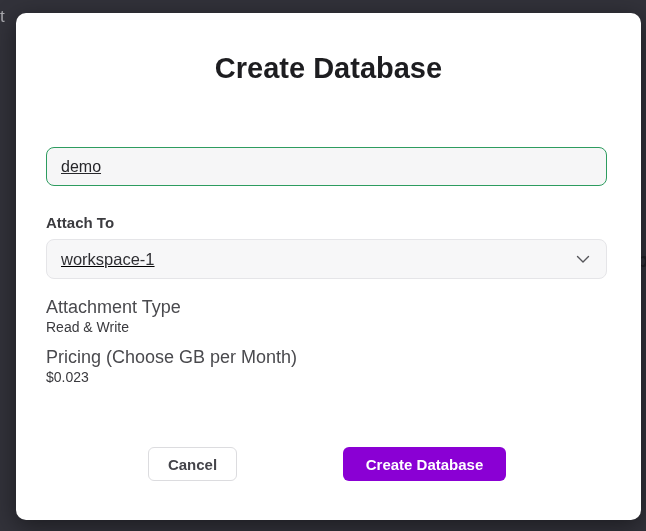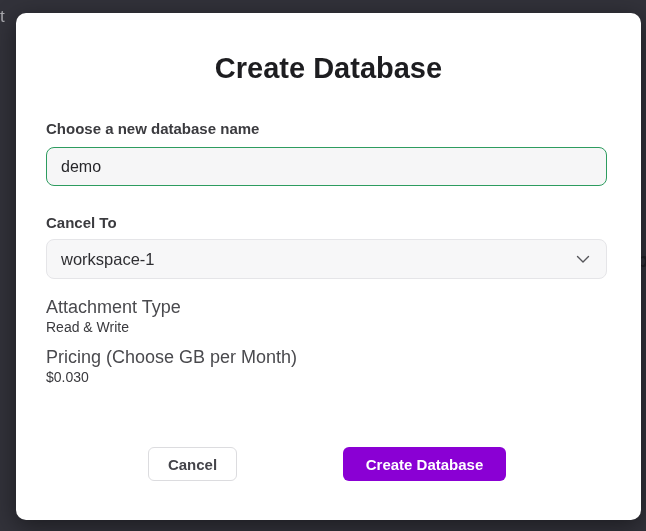--- a/index.html
+++ b/index.html
@@ -72,36 +72,38 @@
     height: 39px;
     box-sizing: border-box;
     background: #f6f6f7;
     border: 1.5px solid #2d9c5f;
     border-radius: 8px;
     padding: 0 14px;
     font-size: 16px;
     color: #26262a;
     font-family: "Liberation Sans", sans-serif;
     outline: none;
+    text-decoration: underline;
   }
   .dropdown {
     position: absolute;
     left: 30px;
     top: 226px;
     width: 561px;
     height: 40px;
     box-sizing: border-box;
     background: #f7f7f8;
     border: 1px solid #e5e5e8;
     border-radius: 8px;
     display: flex;
     align-items: center;
     justify-content: space-between;
     padding: 0 14px 0 14px;
     cursor: pointer;
+    text-decoration: underline;
   }
   .dropdown-value {
     font-size: 16.5px;
     color: #2f2f33;
   }
   .chevron {
     width: 18px;
     height: 18px;
     display: flex;
     align-items: center;
@@ -156,38 +158,37 @@
 <body>
 
 <span class="bg-fragment bg-fragment-left">t</span>
 
 <span class="bg-fragment bg-fragment-right">ba</span>
 
 <div class="modal">
 
   <div class="modal-title">Create Database</div>
 
-  <label class="field-label label-name">Choose a new database name</label>
 
   <input class="name-input" type="text" value="demo" style="">
 
-  <label class="field-label label-attach">Cancel To</label>
+  <label class="field-label label-attach">Attach To</label>
 
   <div class="dropdown">
     <span class="dropdown-value">workspace-1</span>
     <span class="chevron">
       <svg width="16" height="16" viewBox="0 0 16 16" fill="none">
         <path d="M2.5 5.5 L8 11 L13.5 5.5" stroke="#55555a" stroke-width="1.4" fill="none" stroke-linecap="round" stroke-linejoin="round"></path>
       </svg>
     </span>
   </div>
 
   <div class="info-label attachment-label">Attachment Type</div>
   <div class="info-value attachment-value">Read &amp; Write</div>
 
   <div class="info-label pricing-label">Pricing (Choose GB per Month)</div>
-  <div class="info-value pricing-value">$0.030</div>
+  <div class="info-value pricing-value">$0.023</div>
 
   <button class="btn btn-cancel">Cancel</button>
 
   <button class="btn btn-create">Create Database</button>
 
 </div>
 
 </body></html>

